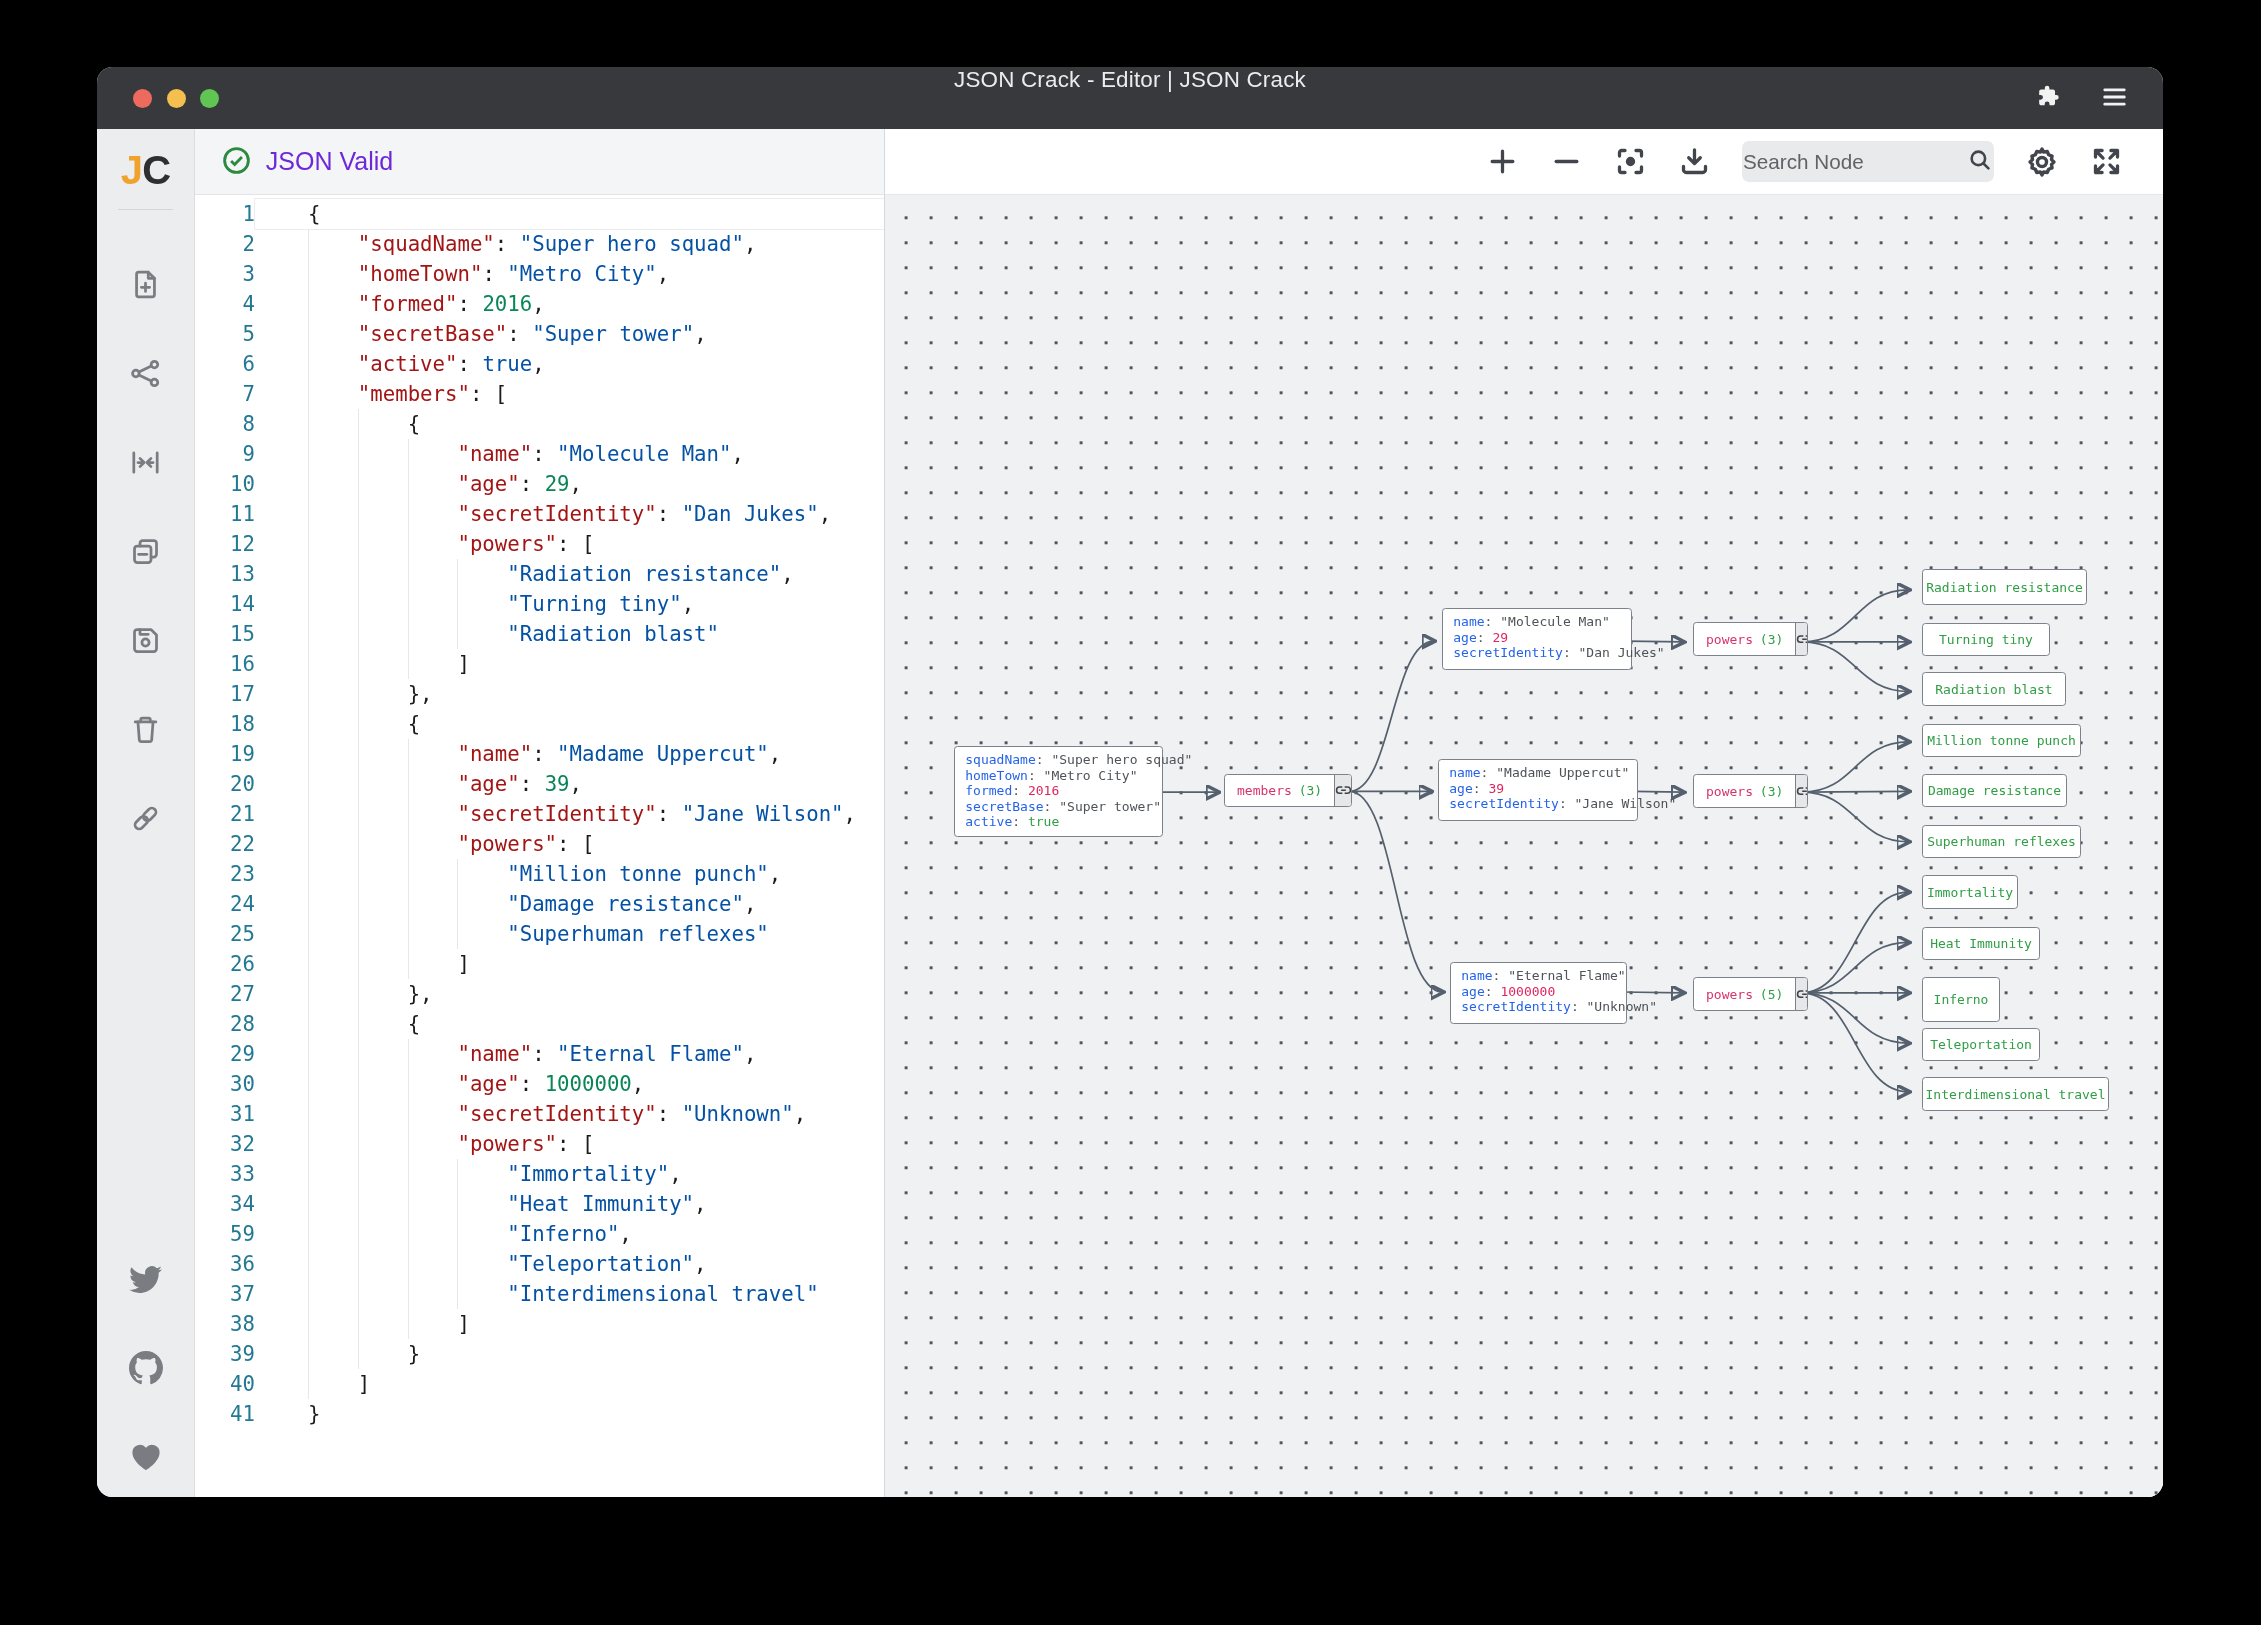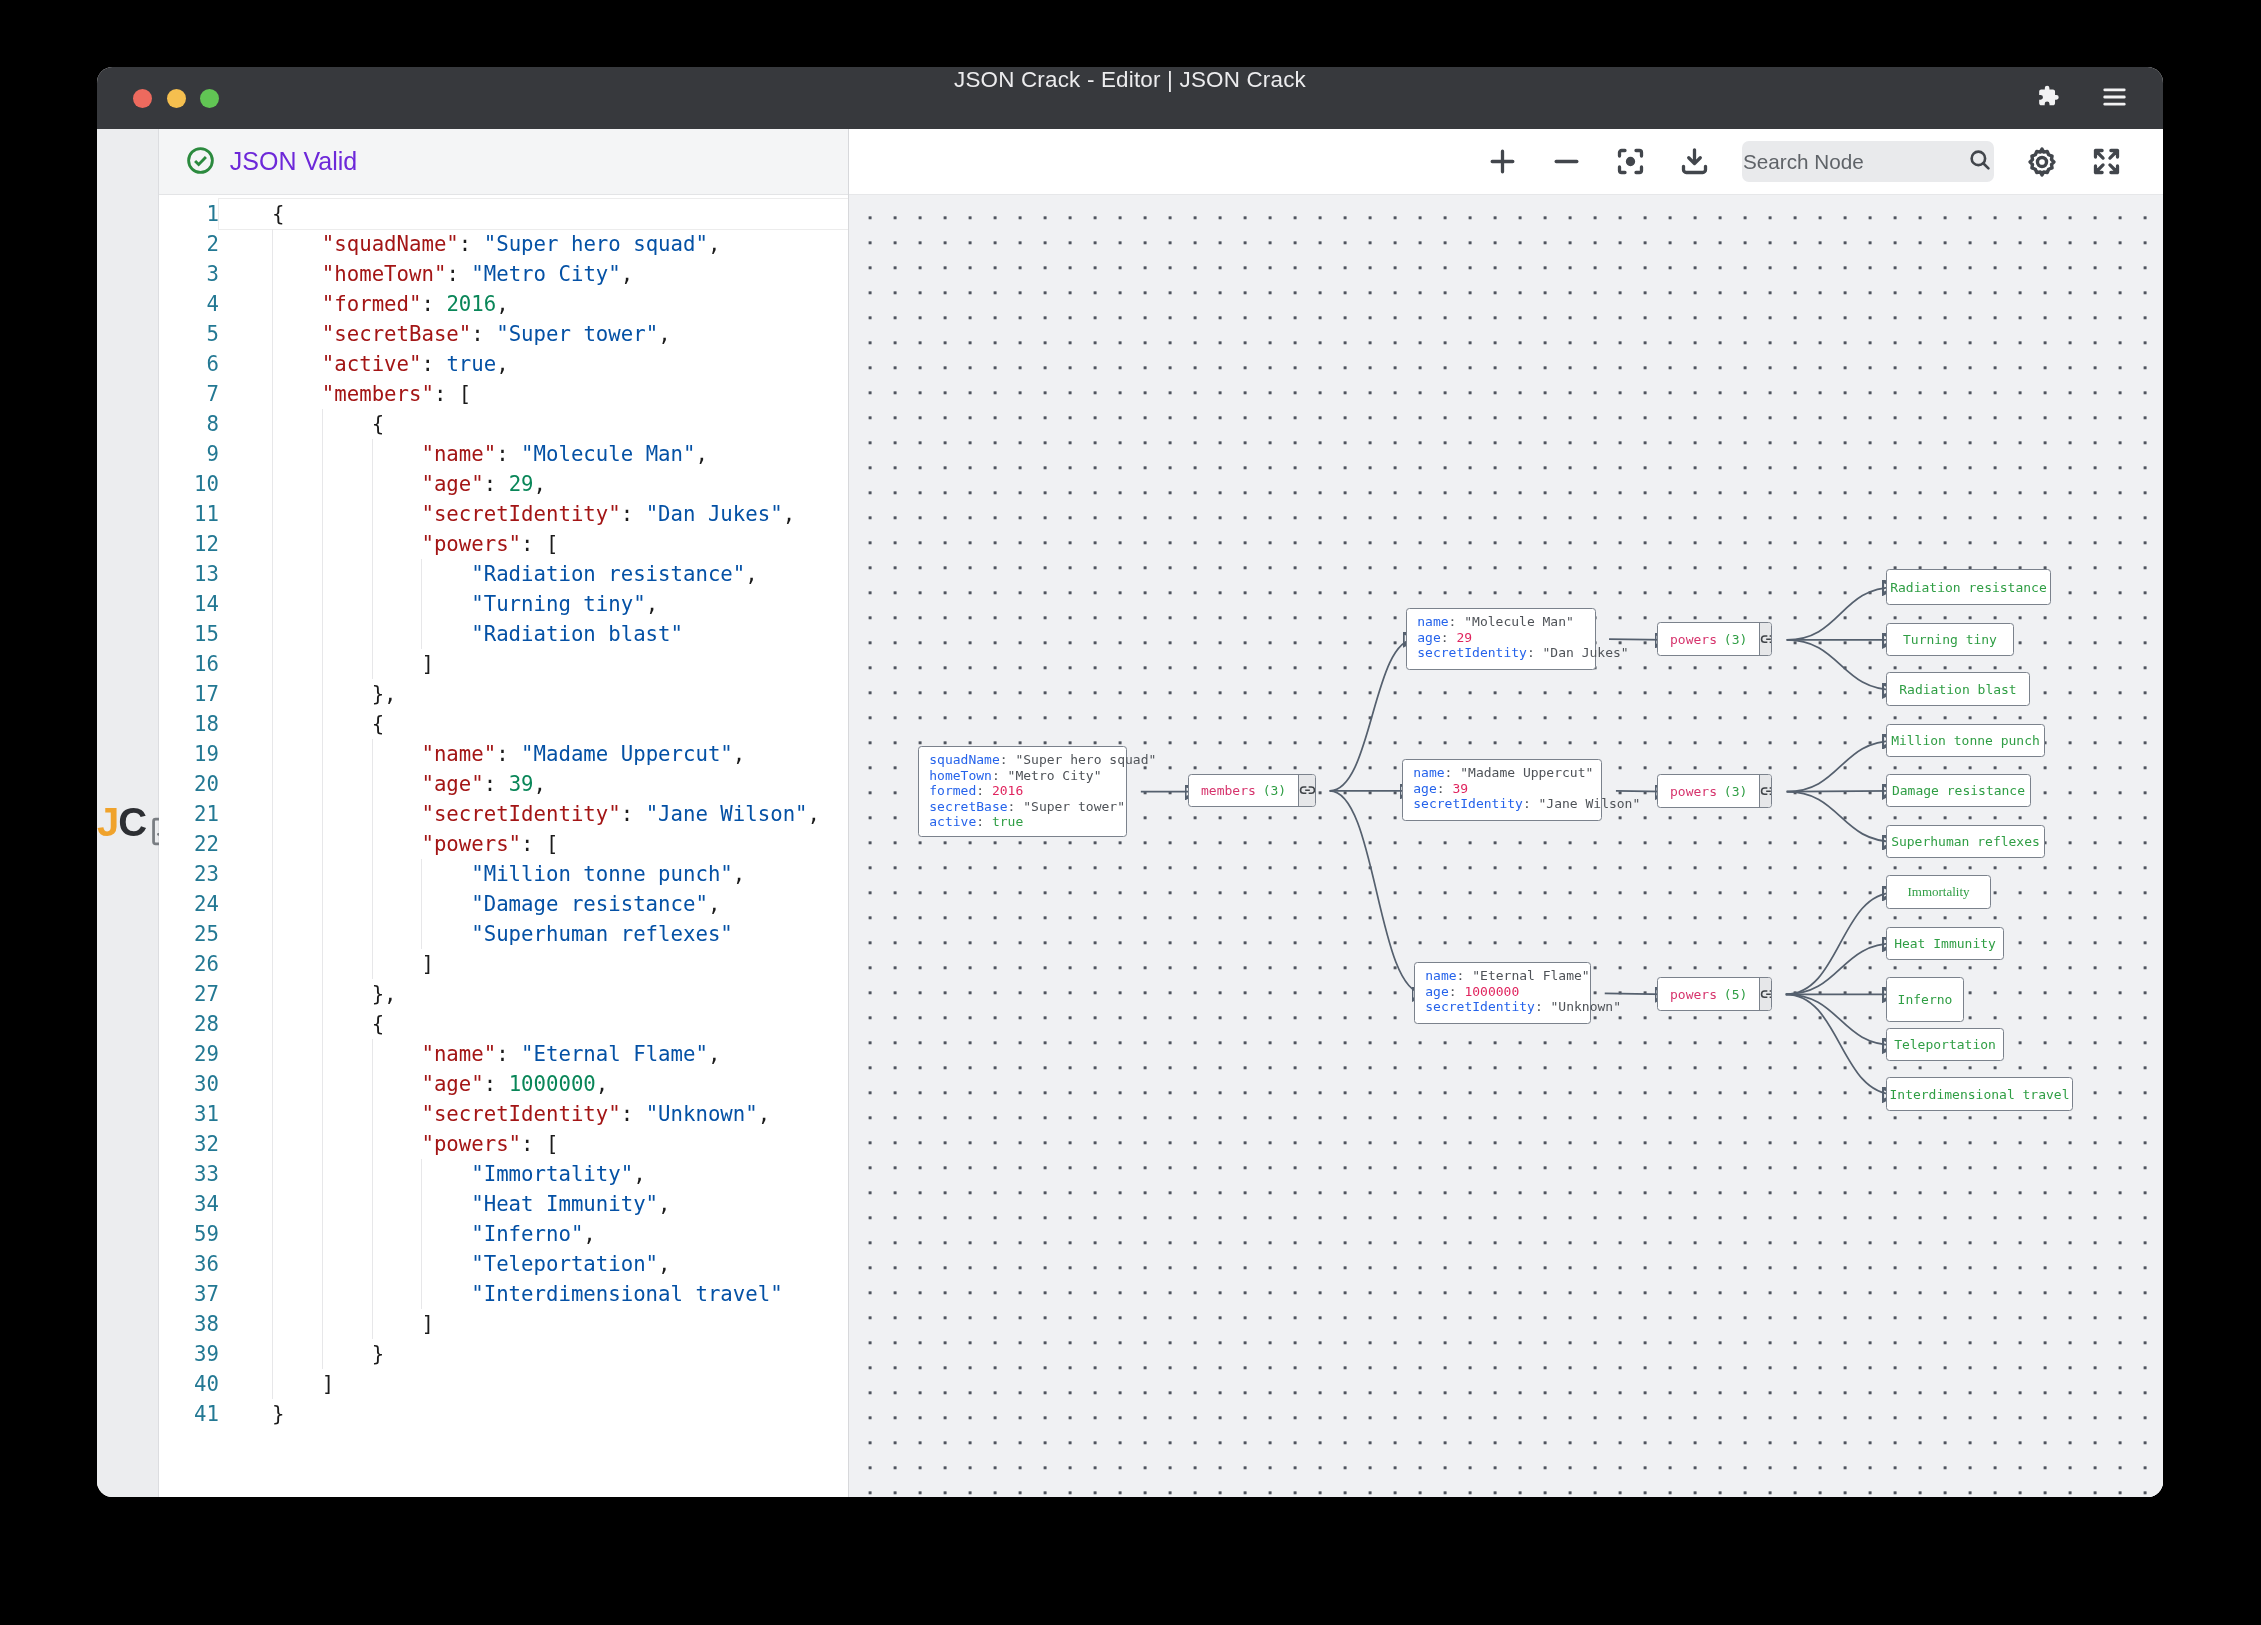--- a/index.html
+++ b/index.html
@@ -14,22 +14,22 @@
   .lights { position:absolute; left:36px; top:0; height:100%; display:flex; align-items:center; gap:14.6px; }
   .light { width:19px; height:19px; border-radius:50%; }
   .light.red{background:#ed6a5e;} .light.yellow{background:#f5bf4f;} .light.green{background:#61c554;}
   .win-title { color:#ececee; font-size:22.4px; font-weight:500; letter-spacing:0.2px; }
   .tb-right { position:absolute; right:34px; top:0; height:100%; display:flex; align-items:center; gap:38px; }
 
   
   .main { display:flex; height:1368px; }
 
   
-  .activity { width:62px; background:#ecedef; border-right:0.9px solid #dcdde0;
-              display:flex; flex-direction:row; align-items:center; flex-shrink:0; }
+  .activity { width:98px; background:#ecedef; border-right:0.9px solid #dcdde0;
+              display:flex; flex-direction:column; align-items:center; flex-shrink:0; }
   .logo { margin-top:19px; font-size:40px; font-weight:bold; letter-spacing:-0.9px; }
   .logo .j{color:#f0a32c;} .logo .c{color:#2d2f33;}
   .act-divider { width:55px; border-top:1.7px solid #d4d5d8; margin:15.5px 0 12px; }
   .act-btn { width:52px; height:52px; display:flex; align-items:center; justify-content:center; margin-top:37px; }
   .act-btn svg { stroke:#797d82; fill:none; stroke-width:2; stroke-linecap:round; stroke-linejoin:round; }
   .act-btn.fill svg { fill:#797d82; stroke:none; }
   .act-spacer { flex:1; }
   .act-btn.social { margin-top:0; margin-bottom:37px; }
   .act-btn.social:last-child{ margin-bottom:13.8px; }
 
@@ -359,21 +359,21 @@
     <path fill="#3f4347" d="M1 6a5 5 0 0 1 5-5h3.5v2H6a3 3 0 0 0 0 6h3.5v2H6a5 5 0 0 1-5-5zm7-1h6v2H8zM12.5 1H16a5 5 0 0 1 0 10h-3.5V9H16a3 3 0 0 0 0-6h-3.5z"></path>
   </svg>
 </span>
           </div>
           <div class="node leaf" style="left: 1037px; top: 374px; width: 165px; height: 36px;">Radiation resistance</div>
           <div class="node leaf" style="left: 1037px; top: 428px; width: 128px; height: 33px;">Turning tiny</div>
           <div class="node leaf" style="left: 1037px; top: 477px; width: 144px; height: 34px;">Radiation blast</div>
           <div class="node leaf" style="left: 1037px; top: 529px; width: 159px; height: 33px;">Million tonne punch</div>
           <div class="node leaf" style="left: 1037px; top: 579px; width: 145px; height: 33px;">Damage resistance</div>
           <div class="node leaf" style="left: 1037px; top: 630px; width: 159px; height: 33px;">Superhuman reflexes</div>
-          <div class="node leaf" style="left: 1037px; top: 680px; width: 105px; height: 34px; font-family: Liberation Serif, serif;">Immortality</div>
+          <div class="node leaf" style="left: 1037px; top: 680px; width: 96px; height: 34px;">Immortality</div>
           <div class="node leaf" style="left: 1037px; top: 732px; width: 118px; height: 33px;">Heat Immunity</div>
           <div class="node leaf" style="left: 1037px; top: 782px; width: 78px; height: 45px;">Inferno</div>
           <div class="node leaf" style="left: 1037px; top: 833px; width: 118px; height: 33px;">Teleportation</div>
           <div class="node leaf" style="left: 1037px; top: 882px; width: 187px; height: 34px;">Interdimensional travel</div>
         </div>
     </div>
   </div>
 </div>
 
 

